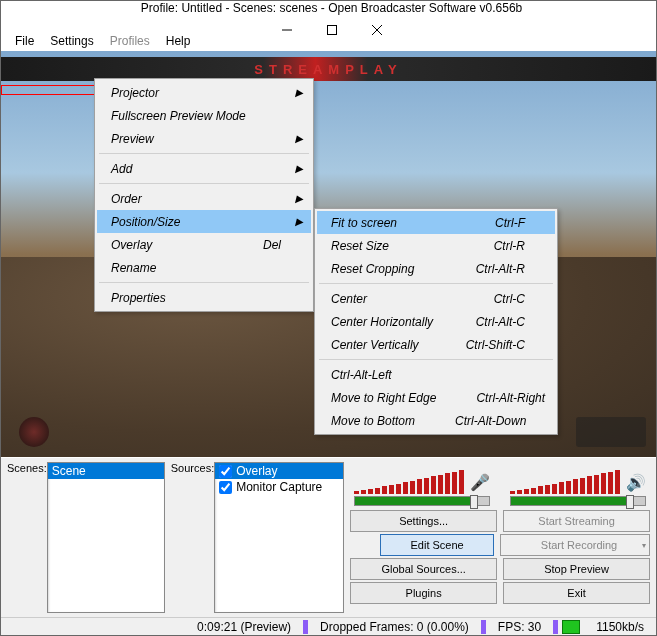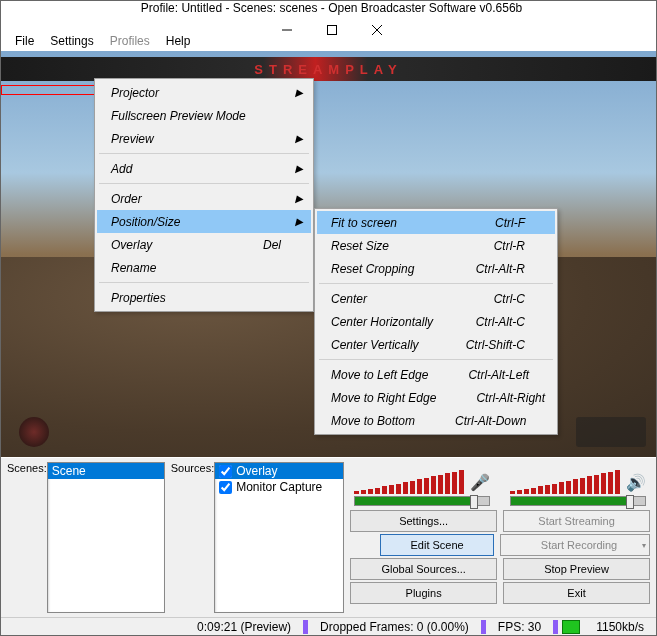--- a/index.html
+++ b/index.html
@@ -171,21 +171,20 @@
   <div class="row">
       <span class="label">Center Horizontally</span>
       <span class="shortcut">Ctrl-Alt-C</span>
     </div>
   <div class="row">
       <span class="label">Center Vertically</span>
       <span class="shortcut">Ctrl-Shift-C</span>
     </div>
   <div class="sep"></div>
   <div class="row">
-      <span class="label">Move to Left Edge</span>
       <span class="shortcut">Ctrl-Alt-Left</span>
     </div>
   <div class="row">
       <span class="label">Move to Right Edge</span>
       <span class="shortcut">Ctrl-Alt-Right</span>
     </div>
   <div class="row">
       <span class="label">Move to Bottom</span>
       <span class="shortcut">Ctrl-Alt-Down</span>
     </div>

